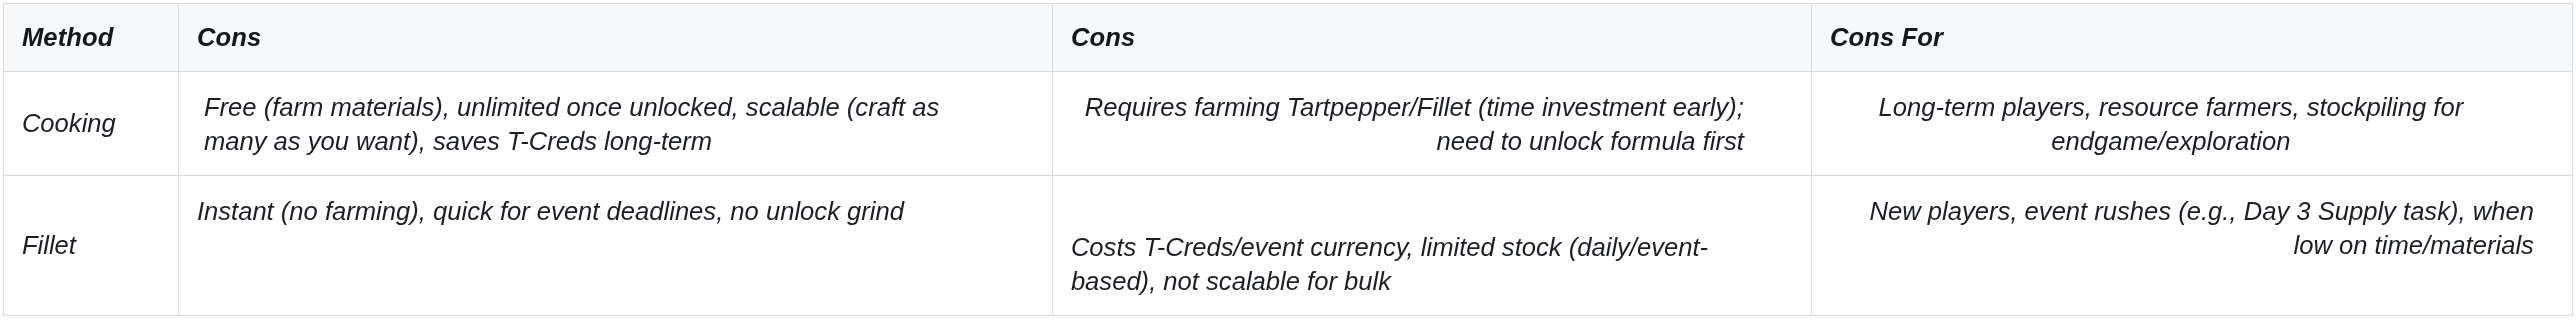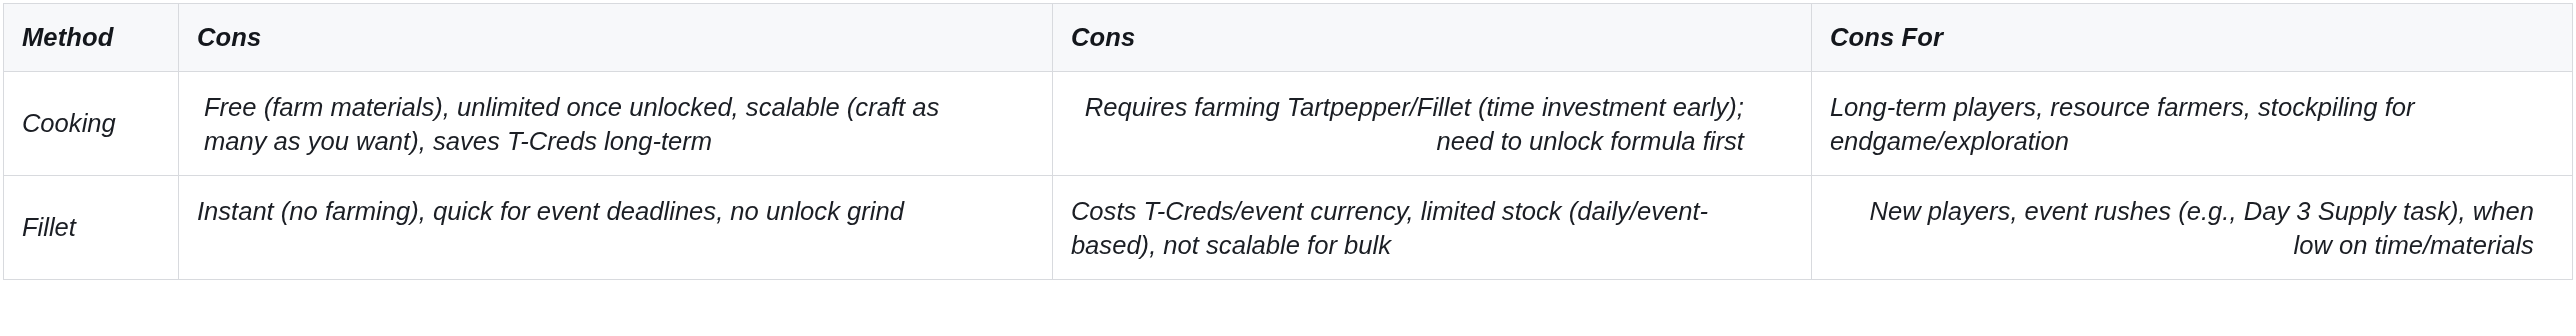--- a/index.html
+++ b/index.html
@@ -66,23 +66,23 @@
     padding-bottom: 0;
     white-space: nowrap;
   }
 
   .cell-text {
     display: block;
     max-width: 100%;
   }
   .r1 .pros-cell   .cell-text { max-width: 798px; margin-left: 7px; }
   .r1 .cons-cell   .cell-text { max-width: 673px; text-align: right; }
-  .r1 .best-cell   .cell-text { max-width: 682px; }
+  .r1 .best-cell   .cell-text { max-width: 682px; text-align: center; }
   .r2 .pros-cell   .cell-text { max-width: 842px; }
-  .r2 .cons-cell   .cell-text { max-width: 694px; }
+  .r2 .cons-cell   .cell-text { max-width: 694px; margin-top: 36px; }
   .r2 .best-cell   .cell-text { max-width: 704px; text-align: right; }
 </style>
 </head>
 <body>
 
 <div class="table-wrap">
   <table class="data-table">
     <colgroup>
       <col class="c-method">
       <col class="c-pros">

